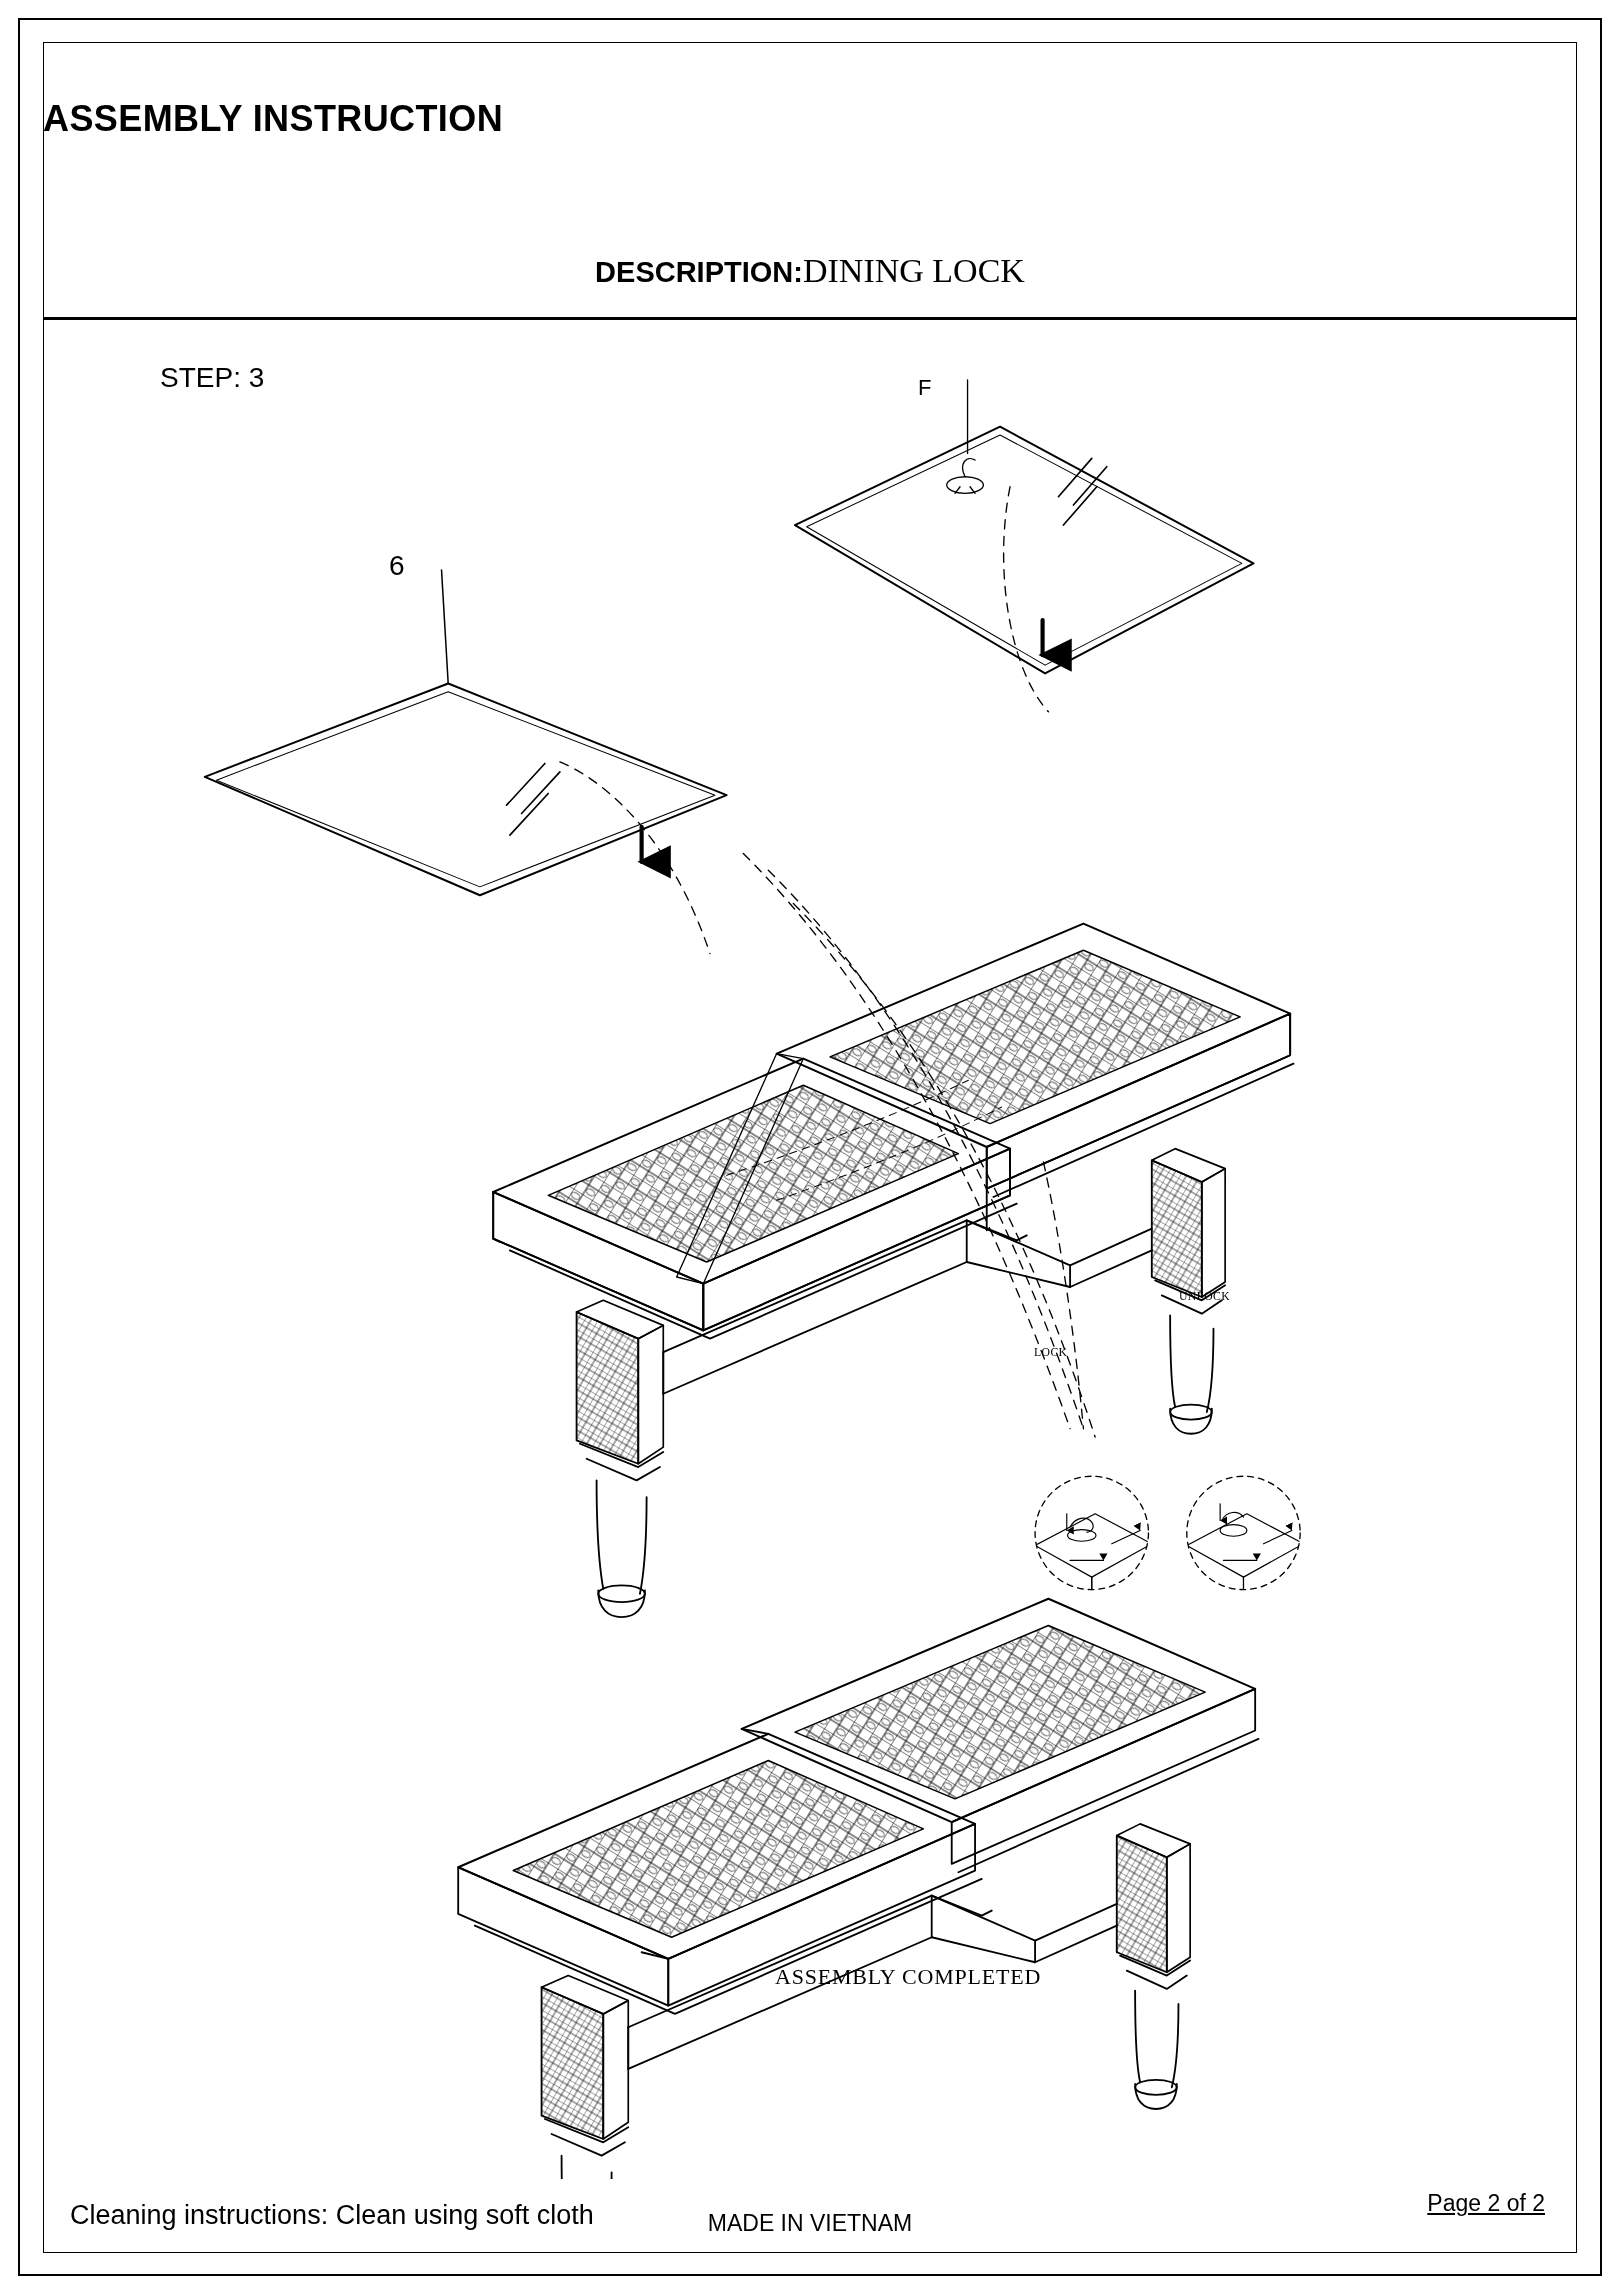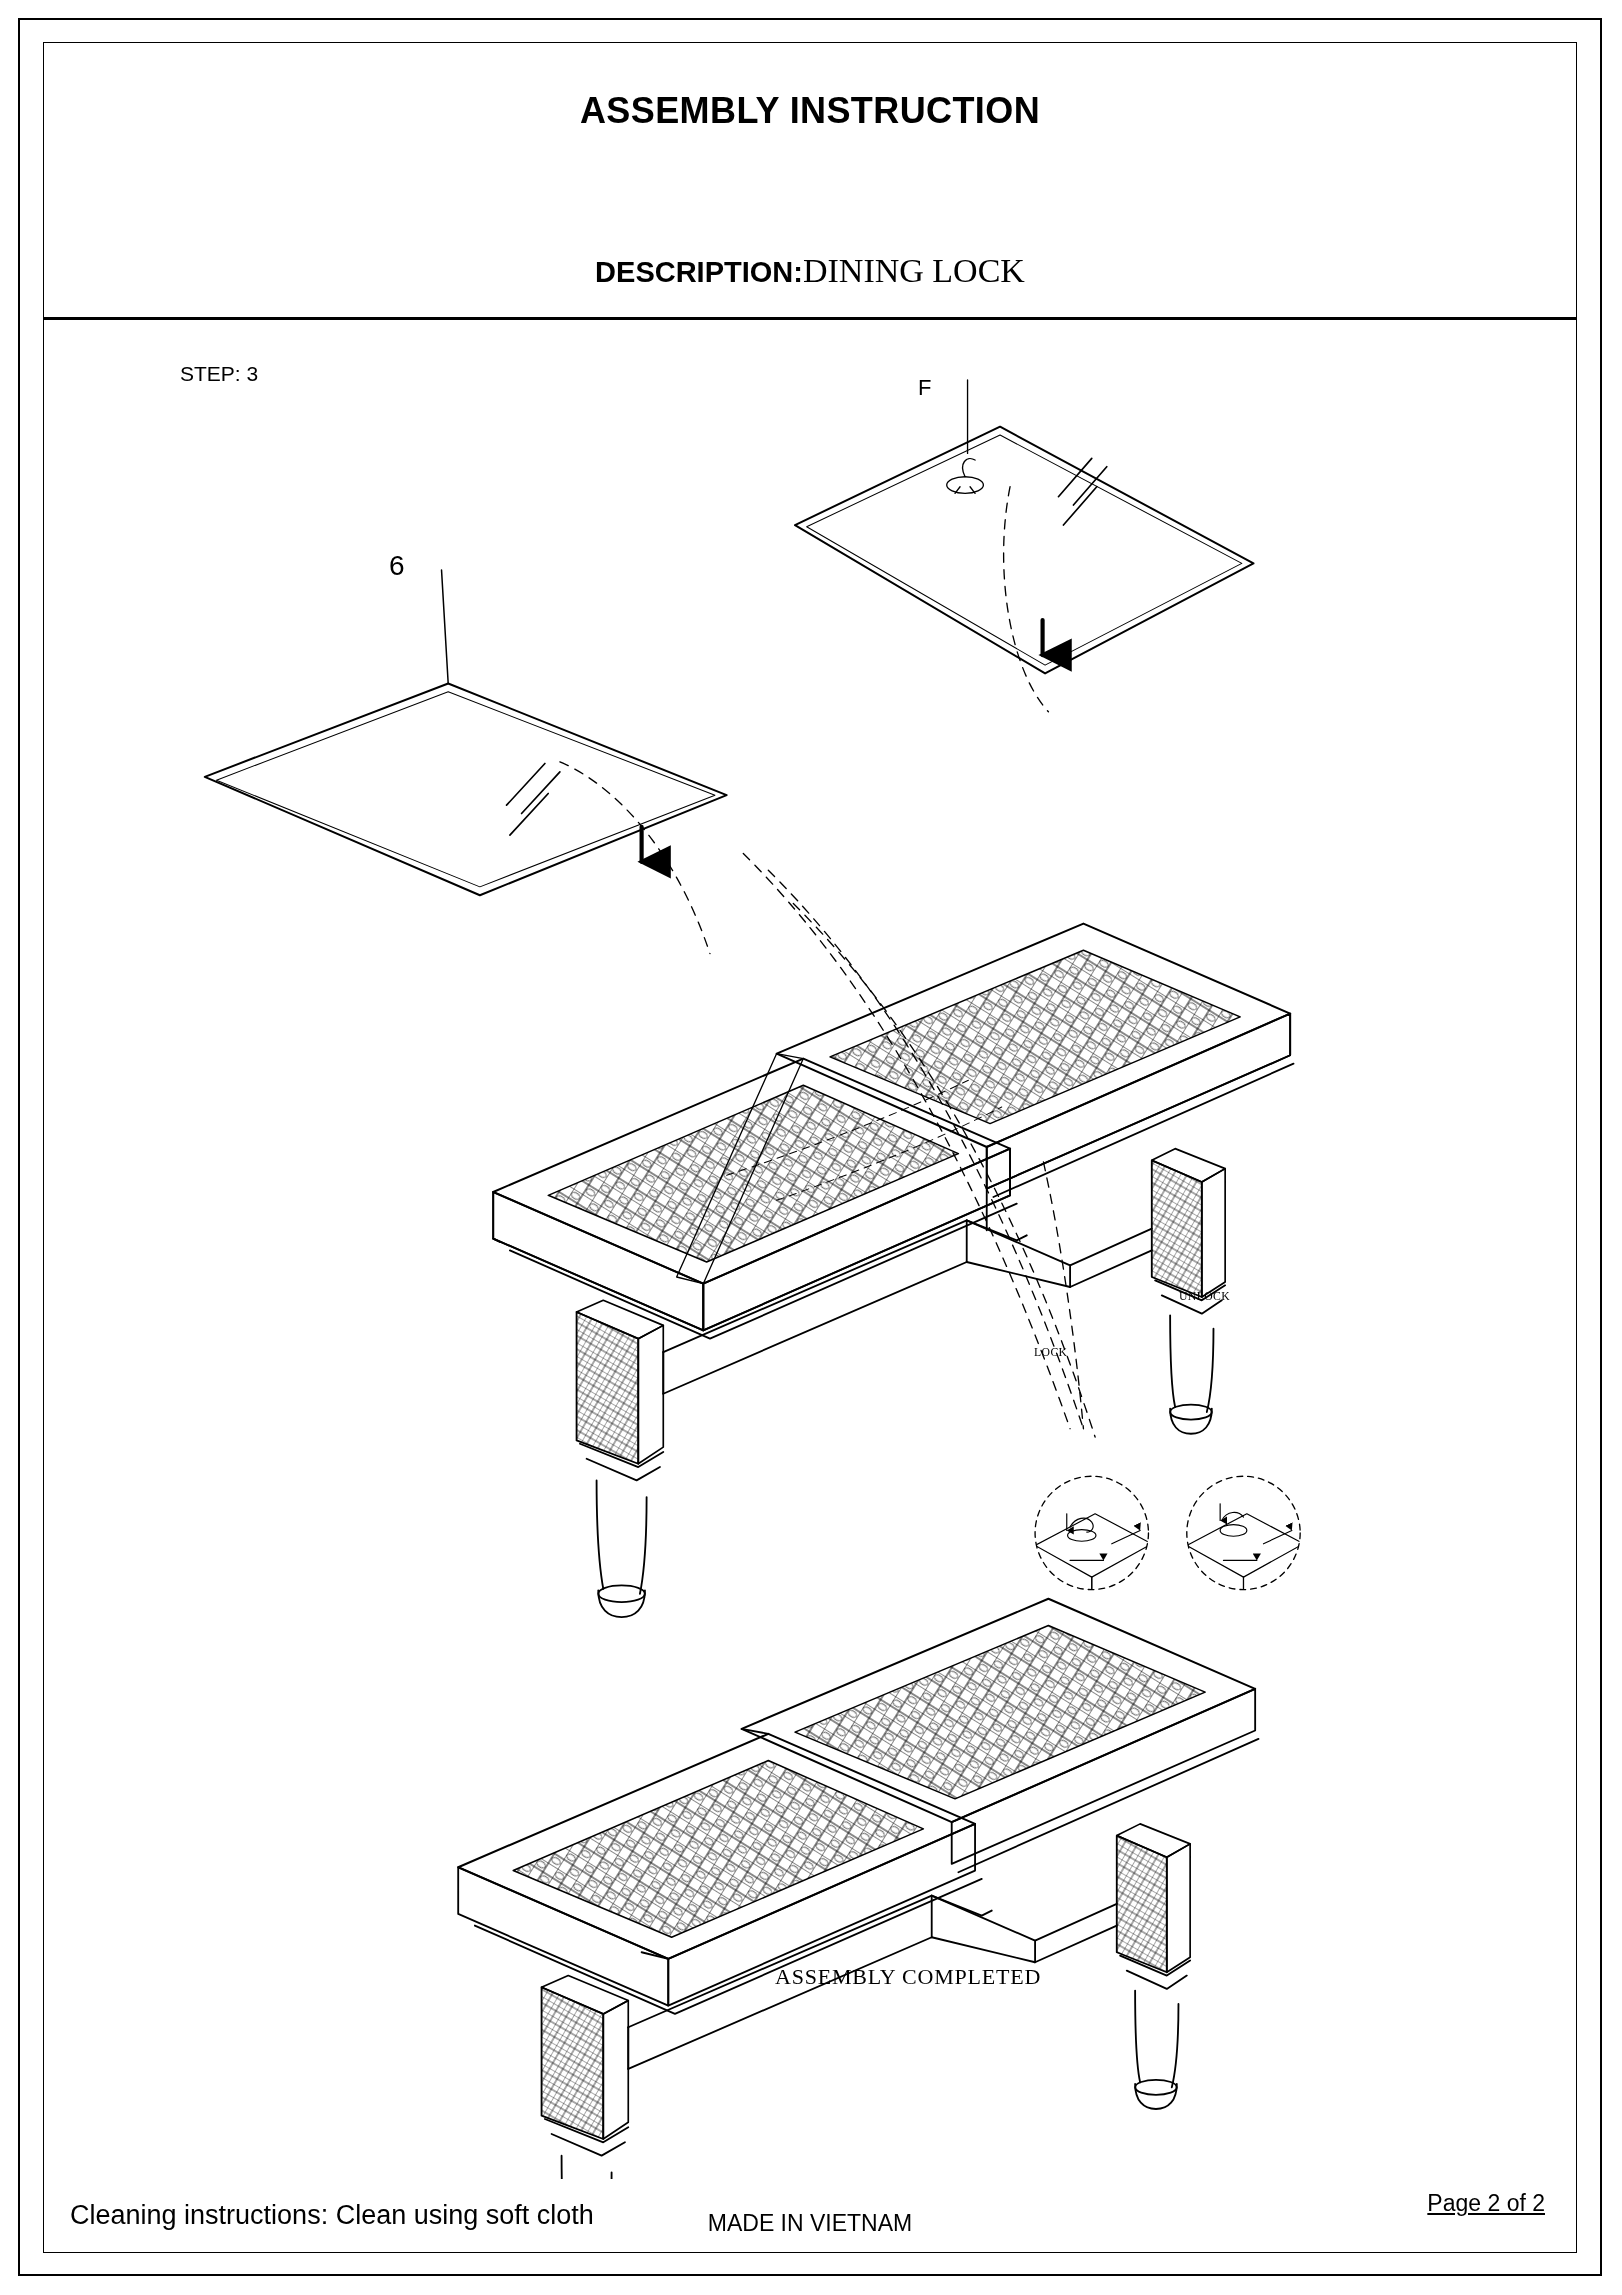--- a/index.html
+++ b/index.html
@@ -56,23 +56,22 @@
     position: absolute;
     left: 43px;
     top: 317px;
     width: 1534px;
     height: 0;
     border-top: 1.7px solid #000;
   }
   .title {
     position: absolute;
     left: 0;
-    top: 48px;
+    top: 56px;
     width: 100%;
-    text-align: center;
     font-size: 36px;
     font-weight: bold;
     letter-spacing: 0.4px;
   }
   .description {
     position: absolute;
     left: 0;
     top: 210px;
     width: 100%;
     text-align: center;
@@ -87,22 +86,21 @@
   .description .desc-value {
     font-family: "Liberation Serif", serif;
     font-size: 34px;
   }
 
   
   .step-label {
     position: absolute;
     left: 160px;
     top: 362px;
-    font-size: 21px;
-    margin-left: 20px;
+    font-size: 28px;
   }
 
   
   .drawing {
     position: absolute;
     left: 43px;
     top: 320px;
     width: 1534px;
     height: 1859px;
   }

